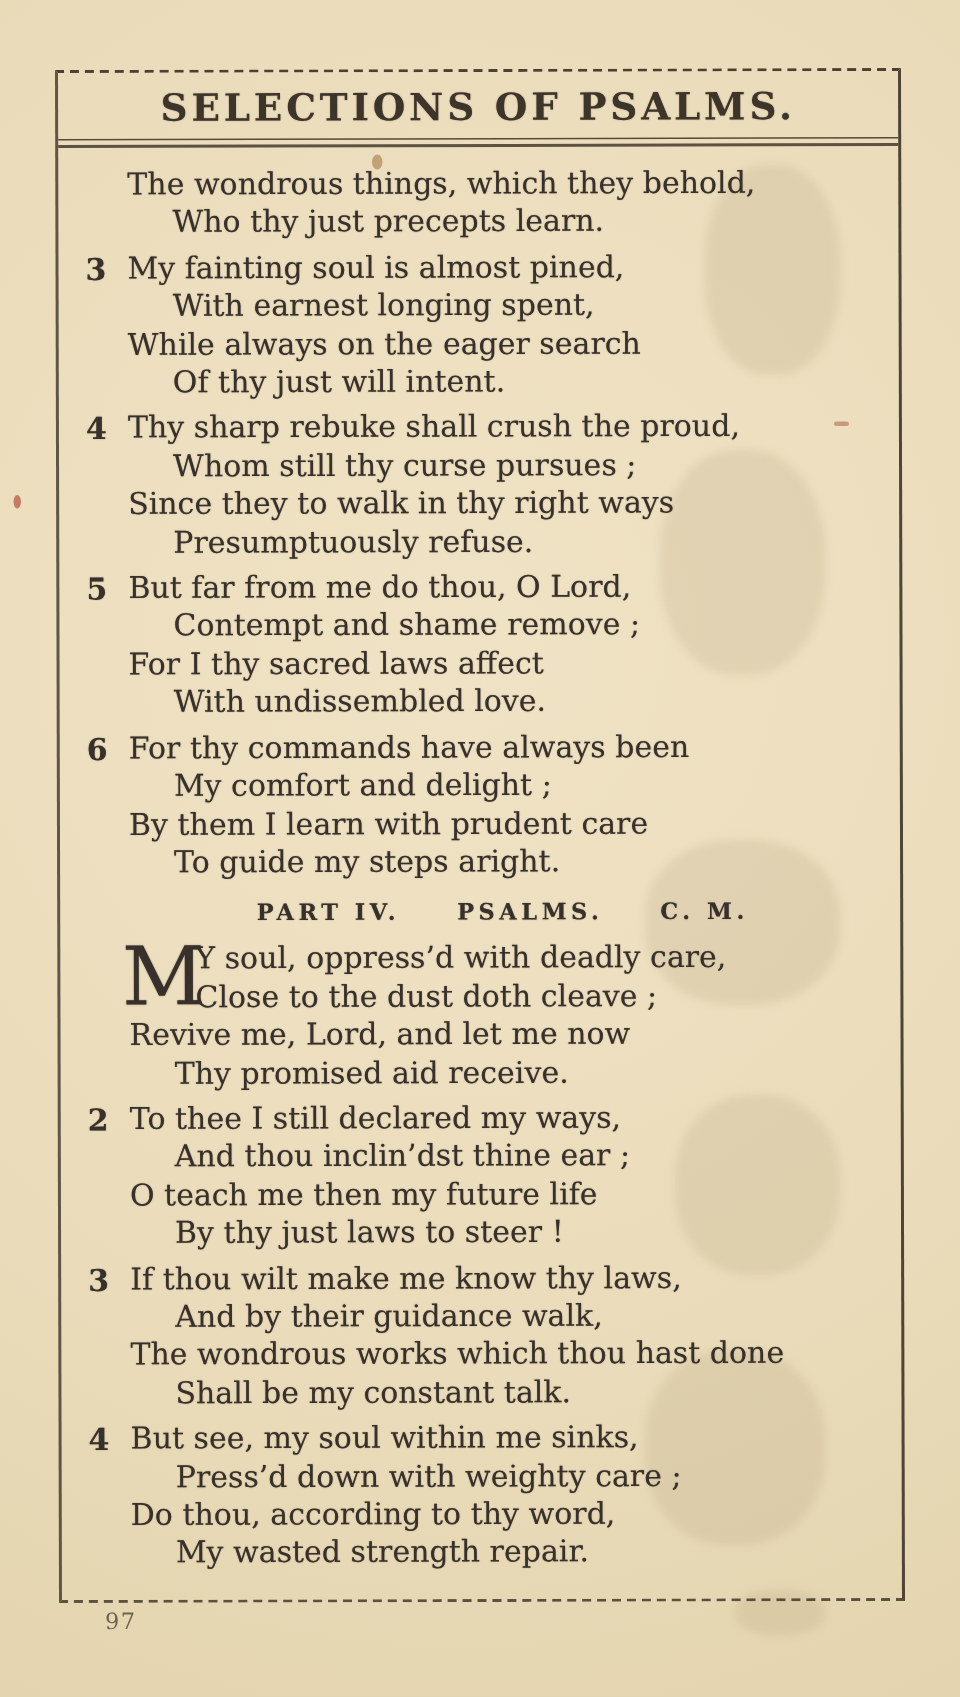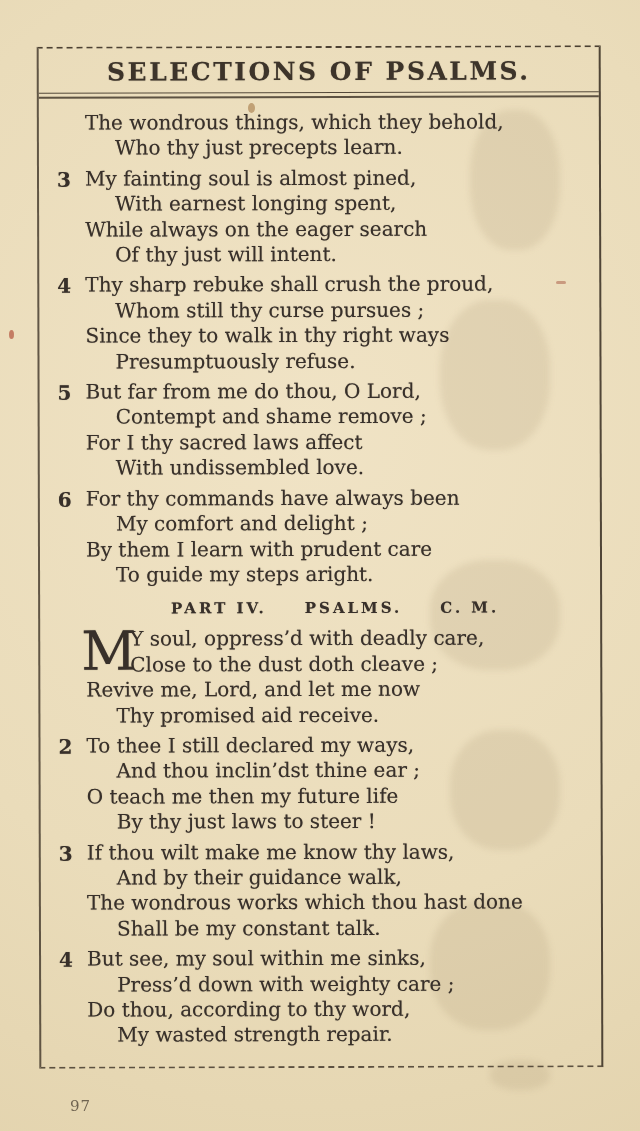--- a/index.html
+++ b/index.html
@@ -68,21 +68,21 @@
   .dropcap-stanza .dc-offset{margin-left:44px;}
   .dropcap{
     position:absolute;left:-5px;top:2px;
     font-size:54px;line-height:46px;font-weight:500;
     letter-spacing:0;
     text-shadow:0 0 1px rgba(56,48,40,0.6);
   }
   .folio{
     position:absolute;left:70px;top:1072px;
     font-size:15px;letter-spacing:1px;
-    color:#5b5040;opacity:0.85;margin-top:25px;
+    color:#5b5040;opacity:0.85;
   }
 </style>
 </head>
 <body>
 
 <div class="paper">
 
   <div class="ghost" style="left:470px;top:110px;width:90px;height:140px;"></div>
   <div class="ghost" style="left:440px;top:300px;width:110px;height:150px;"></div>
   <div class="ghost" style="left:430px;top:560px;width:130px;height:110px;"></div>

